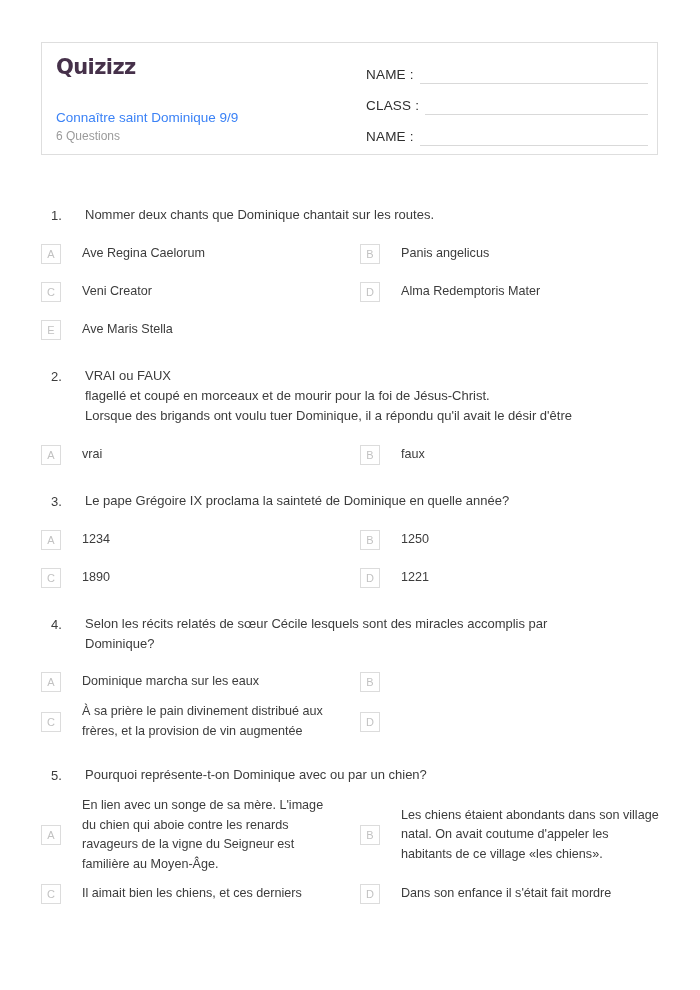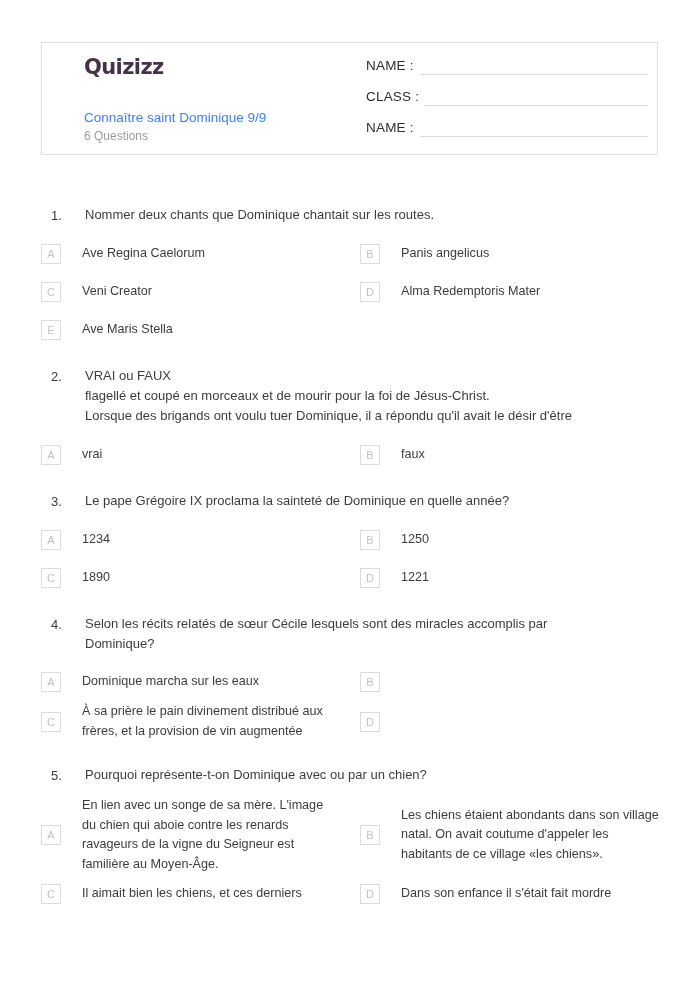--- a/index.html
+++ b/index.html
@@ -25,21 +25,20 @@
     height: 113px;
     box-sizing: border-box;
     border: 1px solid #dedede;
     background: #ffffff;
   }
   .header-left {
     position: absolute;
     left: 14px;
     top: 10px;
     width: 300px;
-    margin-left: 28px;
   }
   .brand-logo {
     font-family: "DejaVu Sans", sans-serif;
     font-size: 21px;
     font-weight: bold;
     letter-spacing: -0.6px;
     line-height: 1;
     margin-top: 4px;
   }
   .quiz-title {
@@ -52,21 +51,21 @@
   .quiz-count {
     font-size: 12px;
     color: #9b9b9b;
     margin-top: 2px;
     line-height: 1.3;
   }
 
   .header-right {
     position: absolute;
     left: 324px;
-    top: 4px;
+    top: 13px;
     width: 282px;
   }
   .field-row {
     display: flex;
     align-items: flex-end;
     height: 28px;
     margin-bottom: 3px;
   }
   .field-label {
     font-size: 13.5px;

